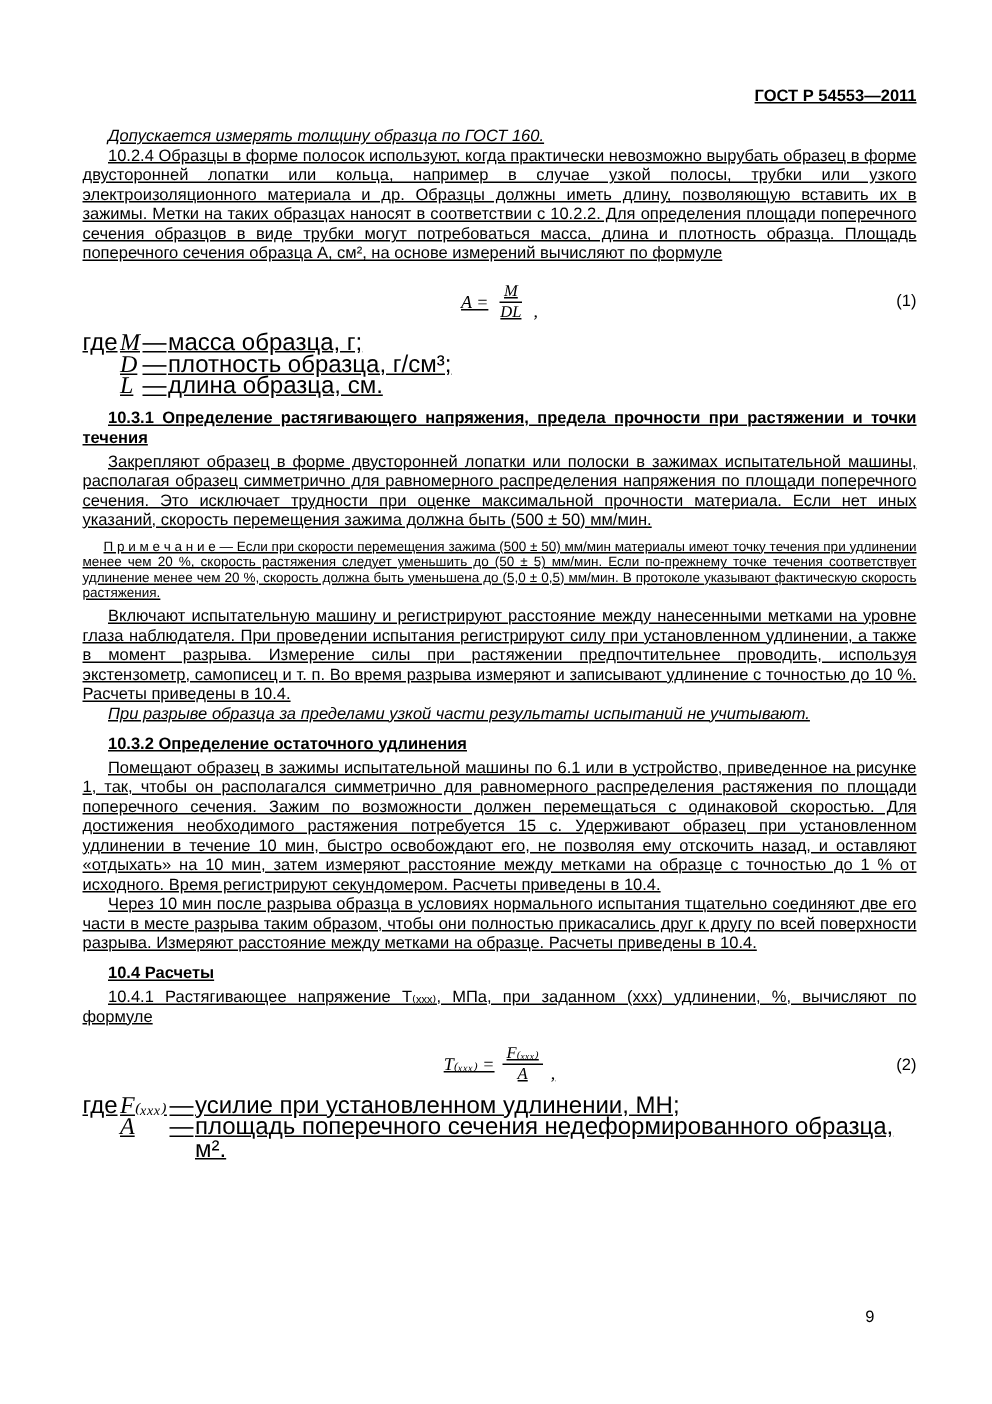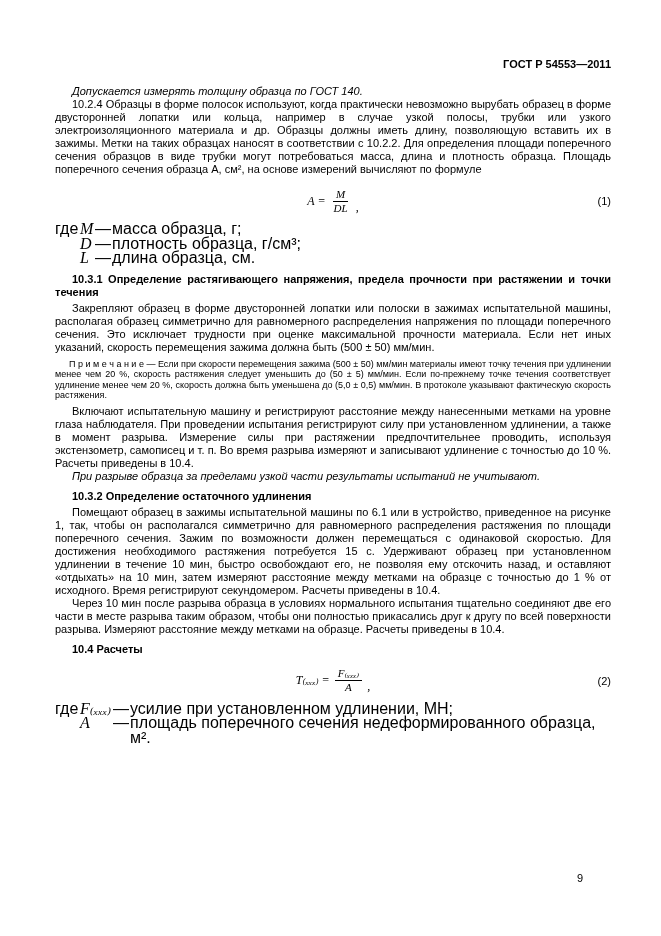--- a/index.html
+++ b/index.html
@@ -2,21 +2,21 @@
 <html><head>
 <meta charset="utf-8">
 <style>
   html, body { margin:0; padding:0; }
   body {
     width:661px; height:936px; background:#ffffff;
     font-family:"Liberation Sans","DejaVu Sans",sans-serif;
     color:#000000;
   }
   .page { position:relative; width:661px; height:936px; overflow:hidden; background:#ffffff; }
-  .content { position:absolute; left:55px; top:58px; width:556px; }
+  .content { position:absolute; left:55px; top:58px; width:556px;text-decoration:underline; }
   .doc-header { text-align:right; font-size:11px; font-weight:bold; margin:0 0 15px 0; }
   .para { font-size:11px; line-height:13px; text-align:justify; margin:0; }
   .indent { text-indent:17px; }
   .italic { font-style:italic; }
   .heading { font-size:11px; line-height:13px; font-weight:bold; text-align:justify; margin:7px 0 3px 0; text-indent:17px; }
   .note { font-size:9px; line-height:10.5px; text-align:justify; margin:5px 0 4px 0; text-indent:14px; }
   .formula-row { position:relative; margin:9px 0 5px 0; height:32px; display:flex; align-items:center; justify-content:center; }
   .formula { display:inline-flex; align-items:center; gap:5px; font-family:"Liberation Serif","DejaVu Serif",serif; font-style:italic; font-size:12px; }
   .fraction { display:inline-flex; flex-direction:column; align-items:center; font-size:11px; line-height:13px; }
   .fraction .num { border-bottom:1px solid #000; padding:0 3px; }
@@ -31,21 +31,21 @@
   .page-number { position:absolute; top:872px; right:78px; font-size:11px; }
 </style>
 </head>
 <body>
 
 <div class="page">
   <div class="content">
 
     <div class="doc-header">ГОСТ Р 54553—2011</div>
 
-    <p class="para indent italic">Допускается измерять толщину образца по ГОСТ 140.</p>
+    <p class="para indent italic">Допускается измерять толщину образца по ГОСТ 160.</p>
     <p class="para indent">10.2.4 Образцы в форме полосок используют, когда практически невозможно вырубать образец в форме двусторонней лопатки или кольца, например в случае узкой полосы, трубки или узкого электроизоляционного материала и др. Образцы должны иметь длину, позволяющую вставить их в зажимы. Метки на таких образцах наносят в соответствии с 10.2.2. Для определения площади поперечного сечения образцов в виде трубки могут потребоваться масса, длина и плотность образца. Площадь поперечного сечения образца A, см², на основе измерений вычисляют по формуле</p>
 
     <div class="formula-row">
       <span class="formula">
         <span class="f-lhs">A =</span>
         <span class="fraction">
           <span class="num">M</span>
           <span class="den">DL</span>
         </span>
         <span class="f-comma">,</span>
@@ -80,20 +80,21 @@
     <p class="note">П р и м е ч а н и е — Если при скорости перемещения зажима (500 ± 50) мм/мин материалы имеют точку течения при удлинении менее чем 20 %, скорость растяжения следует уменьшить до (50 ± 5) мм/мин. Если по-прежнему точке течения соответствует удлинение менее чем 20 %, скорость должна быть уменьшена до (5,0 ± 0,5) мм/мин. В протоколе указывают фактическую скорость растяжения.</p>
     <p class="para indent">Включают испытательную машину и регистрируют расстояние между нанесенными метками на уровне глаза наблюдателя. При проведении испытания регистрируют силу при установленном удлинении, а также в момент разрыва. Измерение силы при растяжении предпочтительнее проводить, используя экстензометр, самописец и т. п. Во время разрыва измеряют и записывают удлинение с точностью до 10 %. Расчеты приведены в 10.4.</p>
     <p class="para indent italic">При разрыве образца за пределами узкой части результаты испытаний не учитывают.</p>
 
     <p class="heading">10.3.2 Определение остаточного удлинения</p>
     <p class="para indent">Помещают образец в зажимы испытательной машины по 6.1 или в устройство, приведенное на рисунке 1, так, чтобы он располагался симметрично для равномерного распределения растяжения по площади поперечного сечения. Зажим по возможности должен перемещаться с одинаковой скоростью. Для достижения необходимого растяжения потребуется 15 с. Удерживают образец при установленном удлинении в течение 10 мин, быстро освобождают его, не позволяя ему отскочить назад, и оставляют «отдыхать» на 10 мин, затем измеряют расстояние между метками на образце с точностью до 1 % от исходного. Время регистрируют секундомером. Расчеты приведены в 10.4.</p>
 
     <p class="para indent">Через 10 мин после разрыва образца в условиях нормального испытания тщательно соединяют две его части в месте разрыва таким образом, чтобы они полностью прикасались друг к другу по всей поверхности разрыва. Измеряют расстояние между метками на образце. Расчеты приведены в 10.4.</p>
 
     <p class="heading">10.4 Расчеты</p>
+    <p class="para indent">10.4.1 Растягивающее напряжение T₍ₓₓₓ₎, МПа, при заданном (xxx) удлинении, %, вычисляют по формуле</p>
 
     <div class="formula-row">
       <span class="formula">
         <span class="f-lhs">T₍ₓₓₓ₎ =</span>
         <span class="fraction">
           <span class="num">F₍ₓₓₓ₎</span>
           <span class="den">A</span>
         </span>
         <span class="f-comma">,</span>
       </span>

